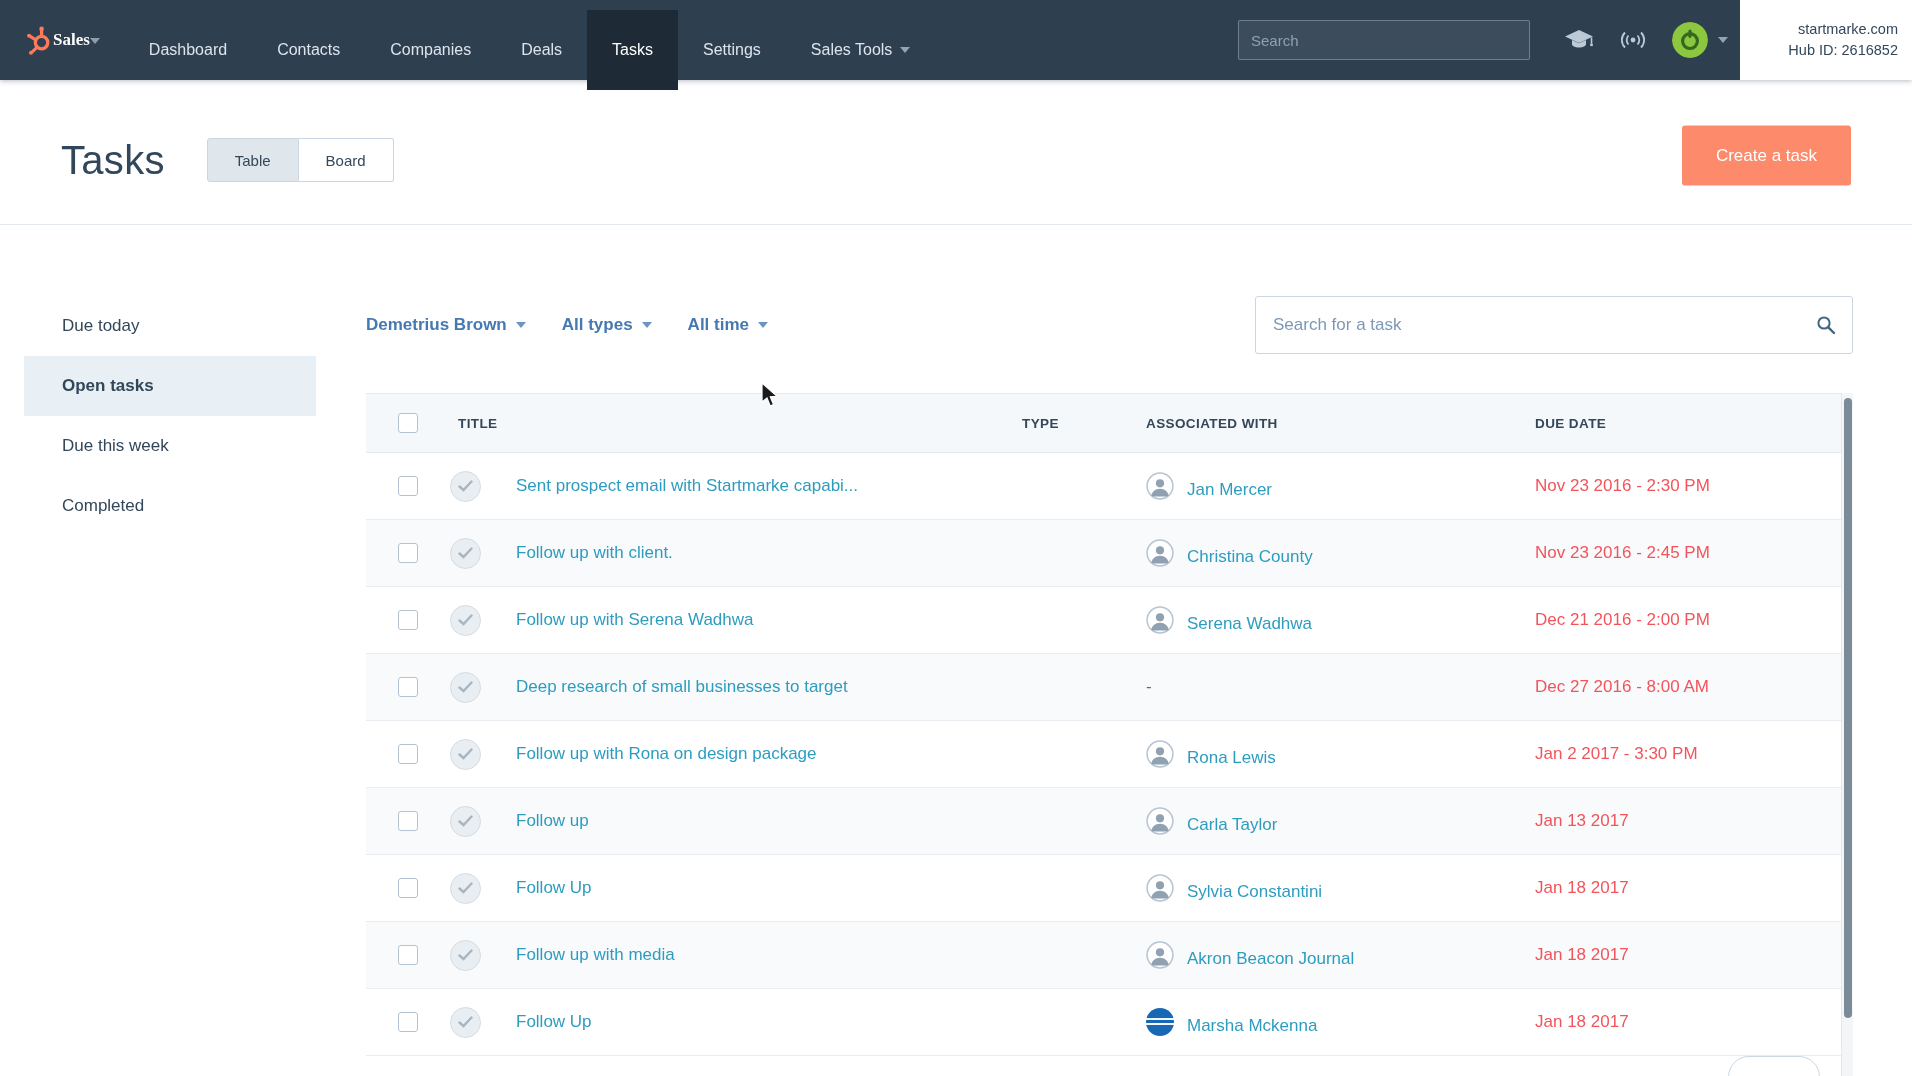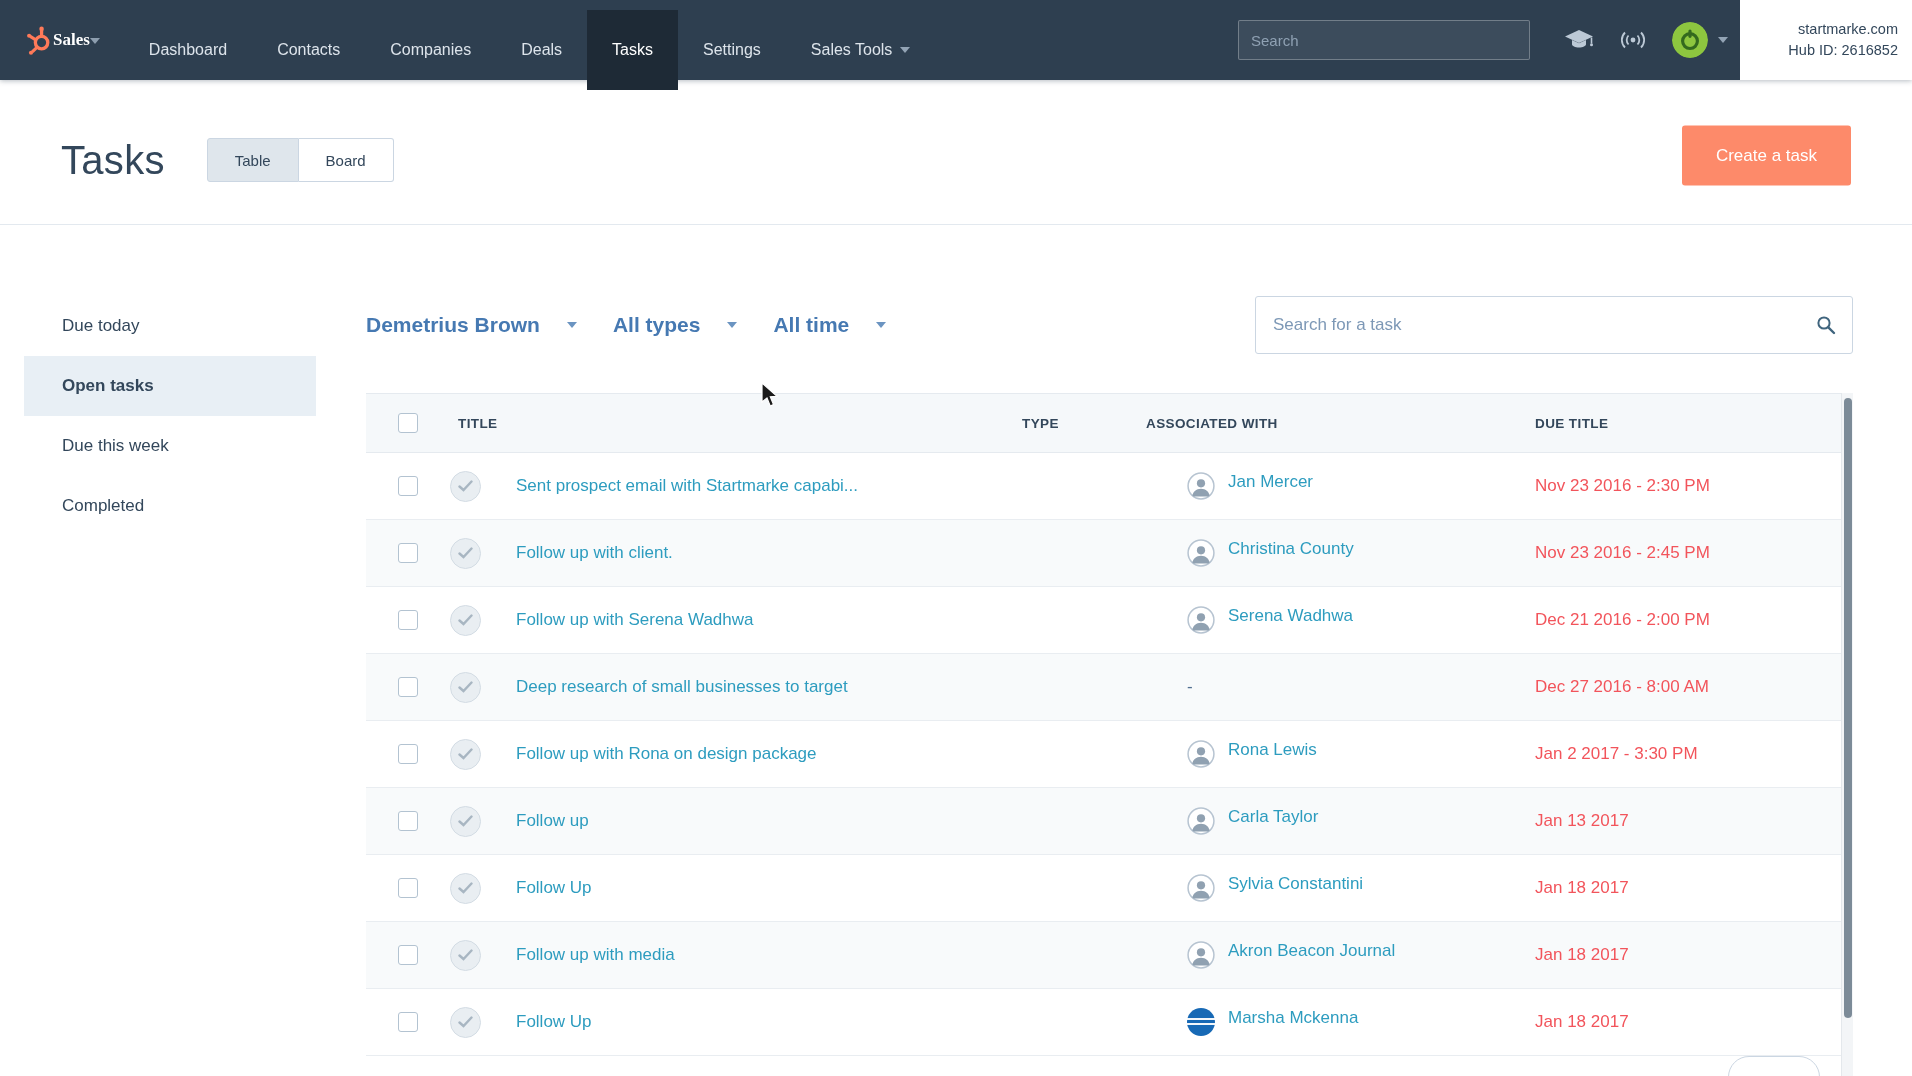--- a/index.html
+++ b/index.html
@@ -58,22 +58,22 @@
   
   .content { position:relative; height:851px; }
 
   .sidebar { position:absolute; left:24px; top:71px; width:292px; }
   .side-item { height:60px; display:flex; align-items:center; padding-left:38px;
                font-size:17px; color:#33475b; cursor:pointer; }
   .side-item.active { background:#e8eff5; font-weight:600; }
 
   .filters { position:absolute; left:366px; top:71px; height:58px;
              display:flex; align-items:center; gap:36px; }
-  .filter-link { display:flex; align-items:center; gap:27px; color:#4679b2;
-                 font-size:21px; font-weight:600; cursor:pointer; }
+  .filter-link { display:flex; align-items:center; gap:9px; color:#4679b2;
+                 font-size:17px; font-weight:600; cursor:pointer; }
   .filter-link .caret { color:#4679b2; opacity:.8; }
 
   .task-search { position:absolute; left:1255px; top:71px; width:598px; height:58px; }
   .task-search input { width:100%; height:100%; border:1px solid #cbd6e2; border-radius:3px;
                        font-size:17px; color:#33475b; padding:0 50px 0 17px; outline:none;
                        font-family:inherit; }
   .task-search input::placeholder { color:#7d98b6; }
   .task-search .search-glyph { position:absolute; right:17px; top:19px; width:20px;
                                height:20px; cursor:pointer; }
 
@@ -91,21 +91,21 @@
           background:#fff; }
   .trow:nth-child(even) { background:#f8fafb; }
   .checkbox { width:20px; height:20px; border:1px solid #b3c3d1; border-radius:3px;
               background:#fff; display:block; cursor:pointer; }
   .complete-circle { width:31px; height:31px; border-radius:50%; background:#e9eef2;
                      border:1px solid #d3dce4; display:flex; align-items:center;
                      justify-content:center; cursor:pointer; }
   .link { color:#2d9cbf; text-decoration:none; font-size:17px; cursor:pointer; }
   .c-title { overflow:hidden; white-space:nowrap; text-overflow:ellipsis; }
   .c-type { font-size:17px; color:#516f90; }
-  .c-assoc { display:flex; align-items:flex-start; gap:13px;margin-left:41px; }
+  .c-assoc { display:flex; align-items:flex-end; gap:13px; }
   .avatar { width:28px; height:28px; flex:none; }
   .company-avatar { width:28px; height:28px; border-radius:50%; flex:none;
     background:
       linear-gradient(to bottom, transparent 34%, rgba(255,255,255,.95) 34%,
         rgba(255,255,255,.95) 42%, transparent 42%, transparent 54%,
         rgba(255,255,255,.95) 54%, rgba(255,255,255,.95) 60%, transparent 60%) #1769b5; }
   .dash { color:#516f90; font-size:17px; }
   .c-due { color:#f2545b; font-size:17px; }
 
   
@@ -259,21 +259,21 @@
   </div>
 
   <div class="task-table">
     <div class="thead">
       <div class="c-check">
           <span class="checkbox"></span>
         </div>
       <div class="th th-title">TITLE</div>
       <div class="th">TYPE</div>
       <div class="th">ASSOCIATED WITH</div>
-      <div class="th">DUE TITLE</div>
+      <div class="th">DUE DATE</div>
     </div>
 
     <div class="tbody">
 
       <div class="trow">
         <div class="c-check">
             <span class="checkbox"></span>
           </div>
         <div>
             <span class="complete-circle">

